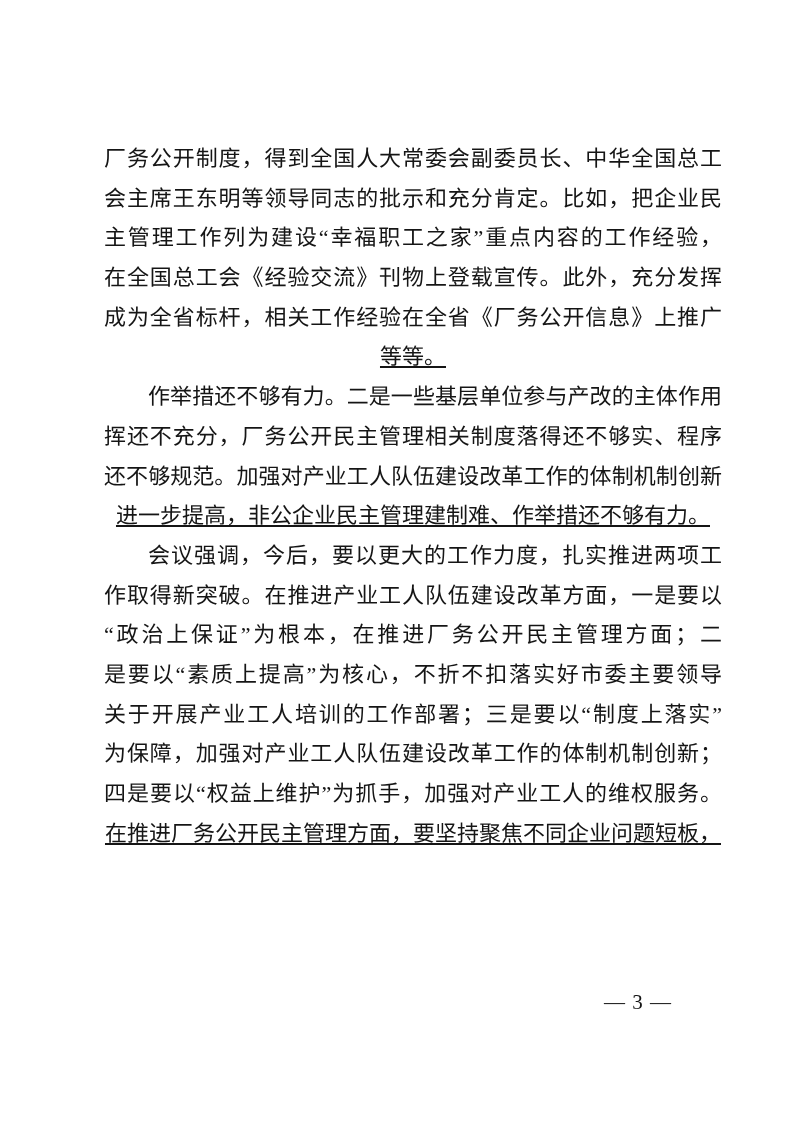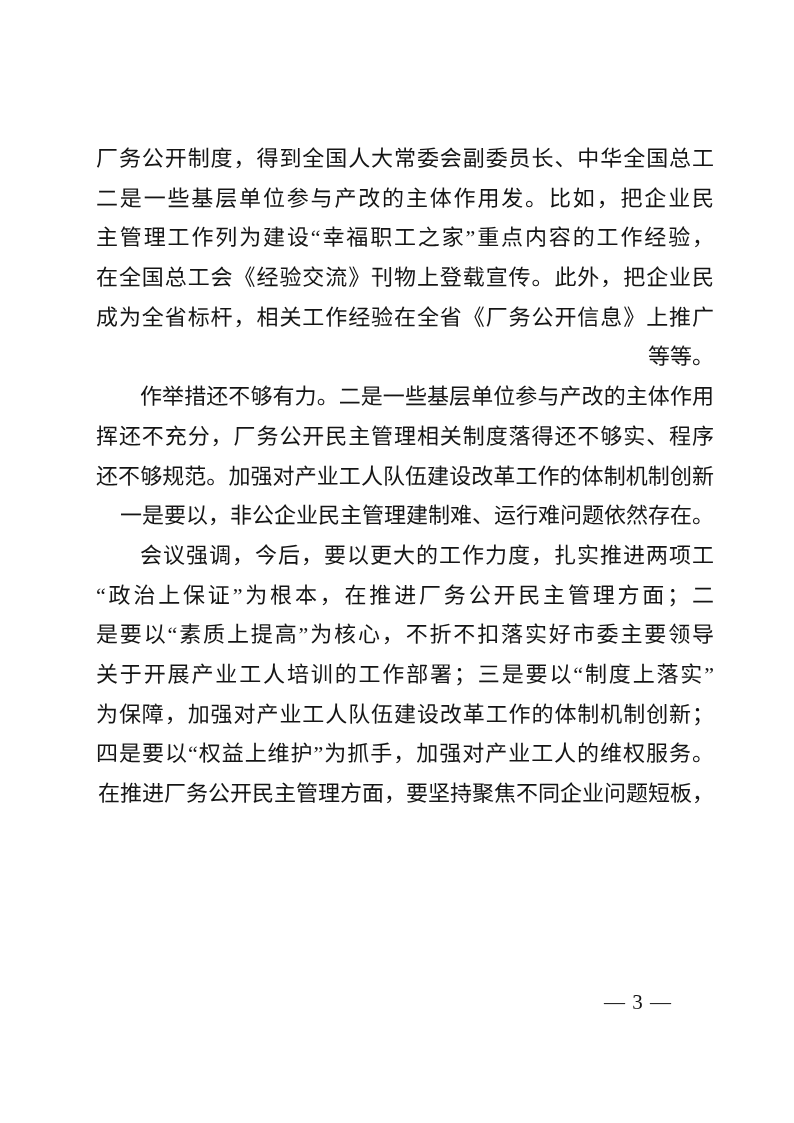--- a/index.html
+++ b/index.html
@@ -10,41 +10,42 @@
   .page {
     position: relative;
     width: 794px;
     height: 1123px;
     background: #ffffff;
     overflow: hidden;
     font-family: "Liberation Serif", "DejaVu Serif", serif;
   }
   .text-block {
     position: absolute;
-    left: 96px;
+    left: 104px;
     top: 139px;
     width: 618px;
     font-size: 22px;
     line-height: 39.7px;
     color: #151515;
     font-weight: 400;
   }
   .para {
     margin: 0;
     padding: 0;
   }
   .line {
     text-align: justify;
     text-align-last: justify;
     height: 39.7px;
     overflow: hidden;
   }
   .para .line:last-child {
-    text-align: right;
+    text-align: center;
     text-align-last: auto;
+    text-decoration: underline;
   }
   .para.indented .line:first-child {
     text-indent: 44px;
   }
   .page-number {
     position: absolute;
     left: 604px;
     top: 990px;
     font-size: 21px;
     color: #151515;
@@ -52,34 +53,35 @@
     white-space: pre;
   }
 </style>
 </head>
 <body>
 
 <div class="page">
   <div class="text-block">
       <div class="para">
         <div class="line">厂务公开制度，得到全国人大常委会副委员长、中华全国总工</div>
-        <div class="line">二是一些基层单位参与产改的主体作用发。比如，把企业民</div>
+        <div class="line">会主席王东明等领导同志的批示和充分肯定。比如，把企业民</div>
         <div class="line">主管理工作列为建设“幸福职工之家”重点内容的工作经验，</div>
-        <div class="line">在全国总工会《经验交流》刊物上登载宣传。此外，把企业民</div>
+        <div class="line">在全国总工会《经验交流》刊物上登载宣传。此外，充分发挥</div>
         <div class="line">成为全省标杆，相关工作经验在全省《厂务公开信息》上推广</div>
         <div class="line">等等。</div>
       </div>
       <div class="para indented">
         <div class="line">作举措还不够有力。二是一些基层单位参与产改的主体作用发</div>
         <div class="line">挥还不充分，厂务公开民主管理相关制度落得还不够实、程序</div>
         <div class="line">还不够规范。加强对产业工人队伍建设改革工作的体制机制创新</div>
-        <div class="line">一是要以，非公企业民主管理建制难、运行难问题依然存在。</div>
+        <div class="line">进一步提高，非公企业民主管理建制难、作举措还不够有力。</div>
       </div>
       <div class="para indented">
         <div class="line">会议强调，今后，要以更大的工作力度，扎实推进两项工</div>
+        <div class="line">作取得新突破。在推进产业工人队伍建设改革方面，一是要以</div>
         <div class="line">“政治上保证”为根本，在推进厂务公开民主管理方面；二</div>
         <div class="line">是要以“素质上提高”为核心，不折不扣落实好市委主要领导</div>
         <div class="line">关于开展产业工人培训的工作部署；三是要以“制度上落实”</div>
         <div class="line">为保障，加强对产业工人队伍建设改革工作的体制机制创新；</div>
         <div class="line">四是要以“权益上维护”为抓手，加强对产业工人的维权服务。</div>
         <div class="line">在推进厂务公开民主管理方面，要坚持聚焦不同企业问题短板，</div>
       </div>
     </div>
   <div class="page-number">— 3 —</div>
 </div>

